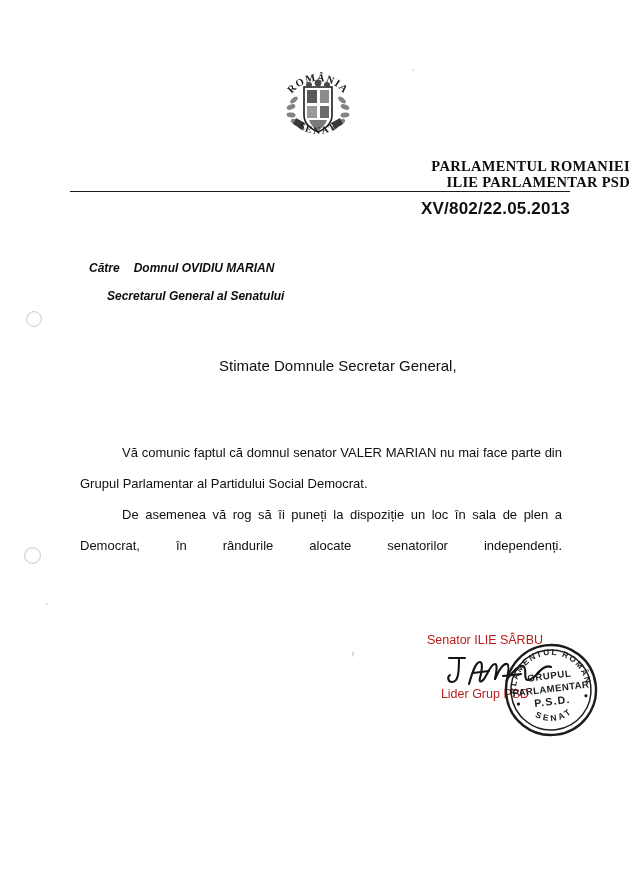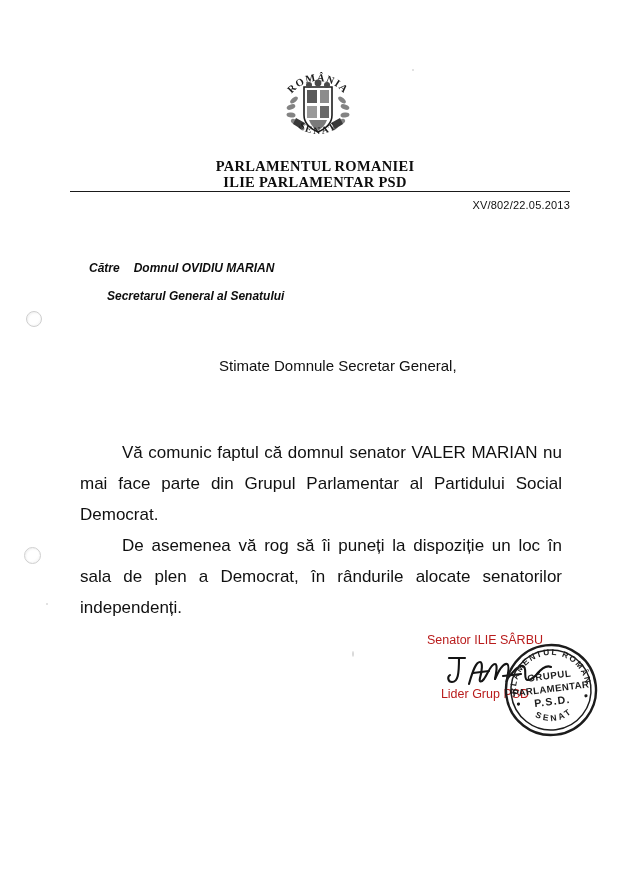--- a/index.html
+++ b/index.html
@@ -40,42 +40,42 @@
     height: 86px;
   }
   .emblem svg { display: block; width: 100%; height: 100%; }
 
   
   .header-titles {
     position: absolute;
     left: 0;
     top: 158px;
     width: 630px;
-    text-align: center;
+    text-align: right;
     font-family: "Liberation Serif", serif;
     font-weight: bold;
     font-size: 14.5px;
     letter-spacing: 0.3px;
     line-height: 16px;
     color: #0d0d0d;
   }
   .rule {
     position: absolute;
     left: 70px;
     top: 191px;
     width: 500px;
     height: 0;
     border-top: 1.4px solid #1a1a1a;
   }
   .docref {
     position: absolute;
     right: 60px;
     top: 199px;
-    font-size: 11px;
-    font-weight: normal;
+    font-size: 17px;
+    font-weight: bold;
     letter-spacing: 0.2px;
     color: #101010;
   }
 
   
   .addressee {
     position: absolute;
     left: 89px;
     top: 254px;
     font-size: 12px;
@@ -95,21 +95,21 @@
     font-size: 15px;
     color: #101010;
   }
 
   
   .body-block {
     position: absolute;
     left: 80px;
     top: 437px;
     width: 482px;
-    font-size: 17px;
+    font-size: 13px;
     line-height: 31px;
     color: #101010;
   }
   .para {
     margin: 0 0 0 0;
     text-align: justify;
     text-indent: 42px;
   }
   .para + .para { margin-top: 0; }
   .para:last-child::after {

